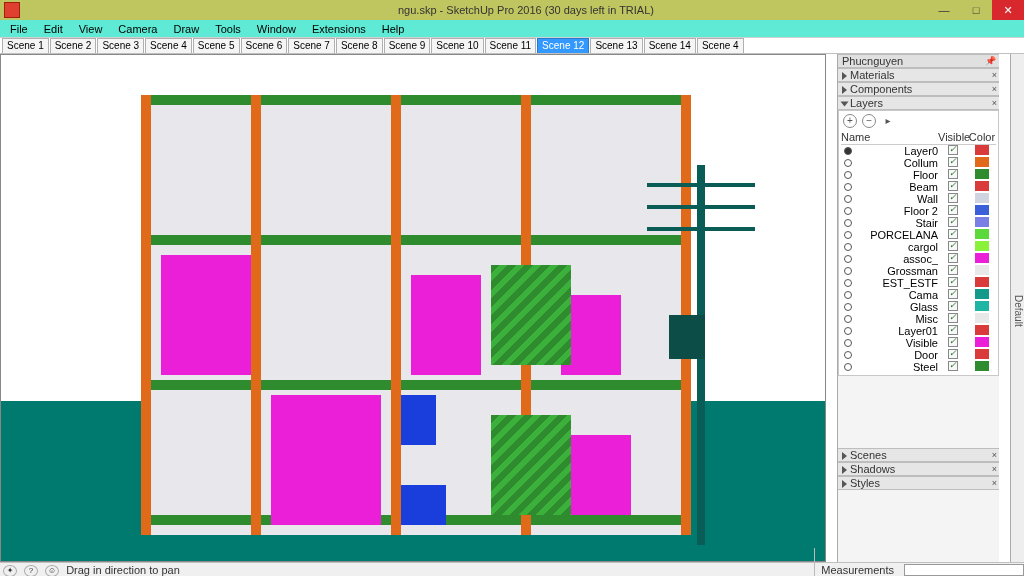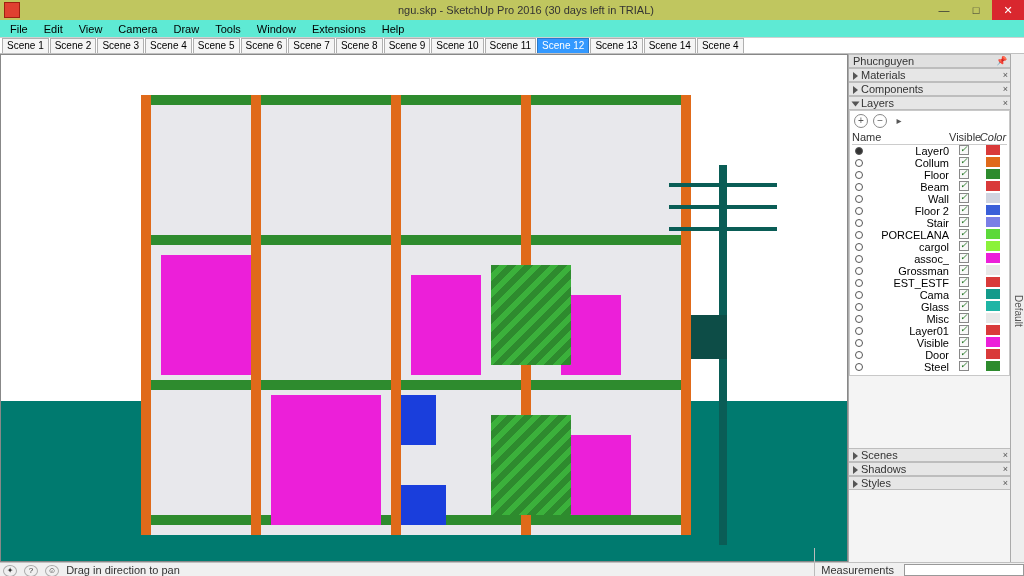--- a/index.html
+++ b/index.html
@@ -16,21 +16,21 @@
 
 .menubar { height:18px; background:#5eead4; display:flex; align-items:center; padding:0 2px; border-bottom:1px solid #d0d0d0;}
 .menubar span { padding:1px 8px; cursor:default; }
 
 
 .scenebar { height:16px; background:#fff; border-bottom:1px solid #c0c0c0; display:flex; align-items:flex-start; padding-left:2px;}
 .scenebar .tab { border:1px solid #b0b0b0; border-bottom:none; padding:0px 4px; margin-right:1px; background:#f5f5f5; font-size:10px; line-height:14px;}
 .scenebar .tab.active { background:#3399ff; color:#fff; border-color:#2a7acc;}
 
 
-.main { position:absolute; top:54px; bottom:14px; left:0; right:0; display:flex; }
+.main { position:absolute; top:54px; bottom:14px; left:0; right:0; display:flex;gap:11px; }
 .viewport { flex:1; position:relative; overflow:hidden; background:#fff; border:1px solid #888;}
 .viewport .ground { position:absolute; left:-50px; right:-200px; bottom:-20px; height:180px; background:#007a6f; transform:skewX(-18deg);}
 .viewport .sky { position:absolute; inset:0; background:#fff;}
 
 .bld { position:absolute; left:140px; top:40px; width:550px; height:440px; }
 .bld .slab { position:absolute; left:0; right:0; height:10px; background:#2e8b2e;}
 .bld .col  { position:absolute; top:0; bottom:0; width:10px; background:#e06a1a;}
 .bld .wall { position:absolute; background:#e8e8ec;}
 .bld .pink { position:absolute; background:#ec1fd9;}
 .bld .blue { position:absolute; background:#1a3edc;}
@@ -46,21 +46,21 @@
 .panel { width:162px; background:#f4f4f4; border-left:1px solid #aaa; display:flex; flex-direction:column;}
 .panel .phead { background:#e6e6e6; border:1px solid #bdbdbd; border-left:none; border-right:none; height:14px; line-height:13px; padding:0 4px; font-size:10px; color:#333; position:relative;}
 .panel .phead.title { background:#e0e0e0; font-weight:400;}
 .panel .phead .x { position:absolute; right:2px; top:0; font-size:9px; color:#555;}
 .panel .phead .tri { display:inline-block; width:0;height:0;border-top:4px solid transparent;border-bottom:4px solid transparent;border-left:5px solid #555; margin-right:3px; vertical-align:middle;}
 .panel .layerbody { background:#fff; border:1px solid #c8c8c8; margin:0; padding:2px; font-size:10px;}
 .panel .ltools { padding:1px 2px; }
 .panel .ltools span { display:inline-block; width:14px; height:14px; border:1px solid #888; border-radius:50%; text-align:center; line-height:12px; font-size:10px; color:#555; margin-right:2px;}
 .panel .ltools .arrow { border:none; }
 .panel .lhead { display:flex; border-bottom:1px solid #ccc; padding:1px 0; color:#333;}
-.panel .lhead .c1{ flex:1; } .panel .lhead .c2{ width:30px; text-align:center;} .panel .lhead .c3{ width:28px; text-align:center;font-style:italic;}
+.panel .lhead .c1{ flex:1; } .panel .lhead .c2{ width:30px; text-align:center;} .panel .lhead .c3{ width:28px; text-align:center;}
 .panel .lrow { display:flex; align-items:center; height:12px;}
 .panel .lrow .rad { width:8px;height:8px;border:1px solid #555;border-radius:50%; margin:0 3px; }
 .panel .lrow .rad.on { background:#333;}
 .panel .lrow .nm { flex:1; white-space:nowrap; overflow:hidden;text-align:right;}
 .panel .lrow .cb { width:30px; text-align:center;}
 .panel .lrow .cb i { display:inline-block; width:10px;height:10px;border:1px solid #888;background:#f8f8f8; position:relative;}
 .panel .lrow .cb i::after{content:"✓"; position:absolute; left:0; top:-2px; font-size:9px; color:#2a7a2a;}
 .panel .lrow .sw { width:28px; text-align:center;}
 .panel .lrow .sw b { display:inline-block; width:14px; height:10px;}
 .panel .gap { flex:1; background:#f4f4f4;}

